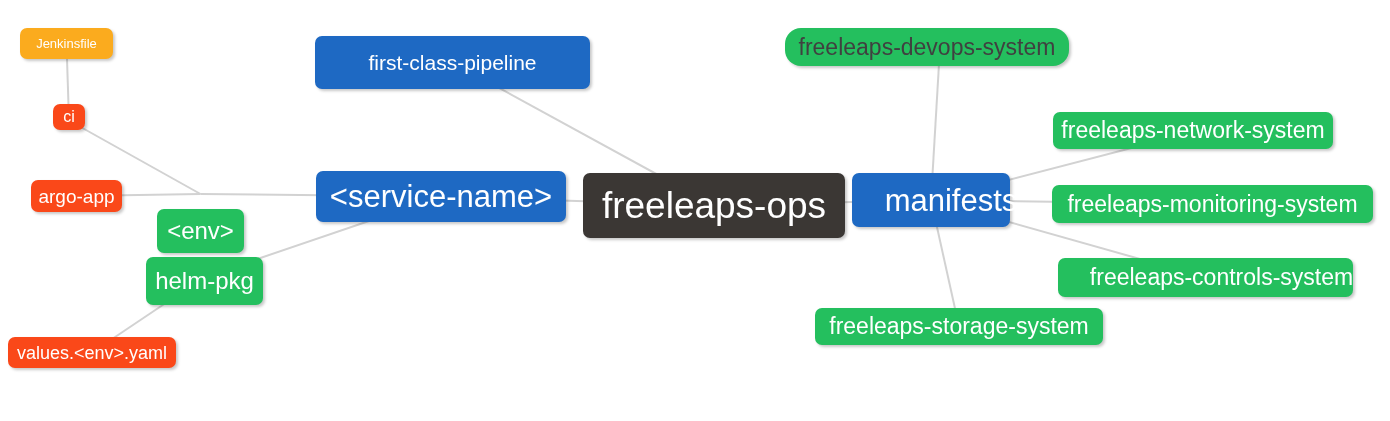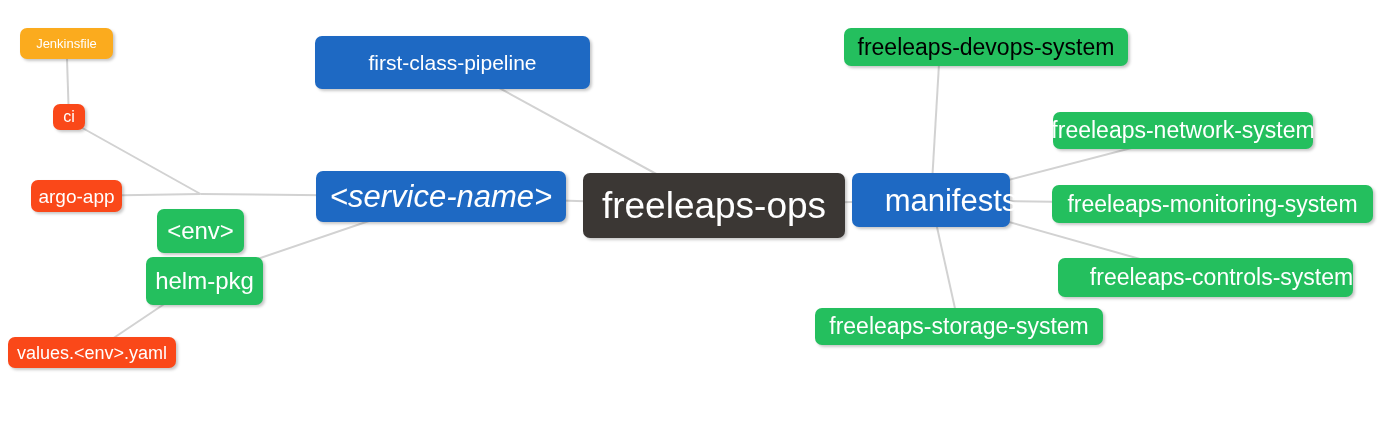--- a/index.html
+++ b/index.html
@@ -65,22 +65,22 @@
       <line x1="931" y1="200" x2="959" y2="326.5" stroke="#d2d2d2" stroke-width="2"></line>
     </svg>
   <div class="node-layer">
       <div class="node" style="left: 20px; top: 28px; width: 93px; height: 31px; font-size: 13px; background: rgb(251, 171, 30); color: rgb(255, 255, 255);">Jenkinsfile</div>
       <div class="node" style="left: 53px; top: 104px; width: 32px; height: 26px; font-size: 16px; background: rgb(250, 72, 25); color: rgb(255, 255, 255);">ci</div>
       <div class="node" style="left: 31px; top: 180px; width: 91px; height: 32px; font-size: 19px; background: rgb(250, 72, 25); color: rgb(255, 255, 255);">argo-app</div>
       <div class="node" style="left: 157px; top: 168px; width: 87px; height: 44px; font-size: 24px; background: rgb(36, 191, 94); color: rgb(255, 255, 255); margin-top: 41px;">&lt;env&gt;</div>
       <div class="node" style="left: 146px; top: 257px; width: 117px; height: 48px; font-size: 24px; background: rgb(36, 191, 94); color: rgb(255, 255, 255);">helm-pkg</div>
       <div class="node" style="left: 8px; top: 337px; width: 168px; height: 31px; font-size: 18px; background: rgb(250, 72, 25); color: rgb(255, 255, 255);">values.&lt;env&gt;.yaml</div>
       <div class="node" style="left: 315px; top: 36px; width: 275px; height: 53px; font-size: 21px; background: rgb(30, 105, 195); color: rgb(255, 255, 255);">first-class-pipeline</div>
-      <div class="node" style="left: 316px; top: 171px; width: 250px; height: 51px; font-size: 31px; background: rgb(30, 105, 195); color: rgb(255, 255, 255); font-style: italic;">&lt;service-name&gt;</div>
+      <div class="node" style="left: 316px; top: 171px; width: 250px; height: 51px; font-size: 31px; background: rgb(30, 105, 195); color: rgb(255, 255, 255);">&lt;service-name&gt;</div>
       <div class="node" style="left: 583px; top: 173px; width: 262px; height: 65px; font-size: 37px; background: rgb(59, 55, 52); color: rgb(255, 255, 255);">freeleaps-ops</div>
       <div class="node" style="left: 852px; top: 173px; width: 158px; height: 54px; font-size: 31px; background: rgb(30, 105, 195); color: rgb(255, 255, 255); padding-left: 40px;">manifests</div>
-      <div class="node" style="left: 844px; top: 28px; width: 284px; height: 38px; font-size: 23px; background: rgb(36, 191, 94); color: #000000;">freeleaps-devops-system</div>
-      <div class="node" style="left: 1053px; top: 112px; width: 260px; height: 37px; font-size: 23px; background: rgb(36, 191, 94); color: rgb(255, 255, 255);">freeleaps-network-system</div>
+      <div class="node" style="left: 785px; top: 28px; width: 284px; height: 38px; font-size: 23px; background: rgb(36, 191, 94); color: #404040; border-radius: 16px;">freeleaps-devops-system</div>
+      <div class="node" style="left: 1053px; top: 112px; width: 280px; height: 37px; font-size: 23px; background: rgb(36, 191, 94); color: rgb(255, 255, 255);">freeleaps-network-system</div>
       <div class="node" style="left: 1052px; top: 185px; width: 321px; height: 38px; font-size: 23px; background: rgb(36, 191, 94); color: rgb(255, 255, 255);">freeleaps-monitoring-system</div>
       <div class="node" style="left: 1058px; top: 258px; width: 295px; height: 39px; font-size: 23px; background: rgb(36, 191, 94); color: rgb(255, 255, 255); padding-left: 32px;">freeleaps-controls-system</div>
       <div class="node" style="left: 815px; top: 308px; width: 288px; height: 37px; font-size: 23px; background: rgb(36, 191, 94); color: rgb(255, 255, 255);">freeleaps-storage-system</div>
     </div>
 </div>
 
 </body></html>

